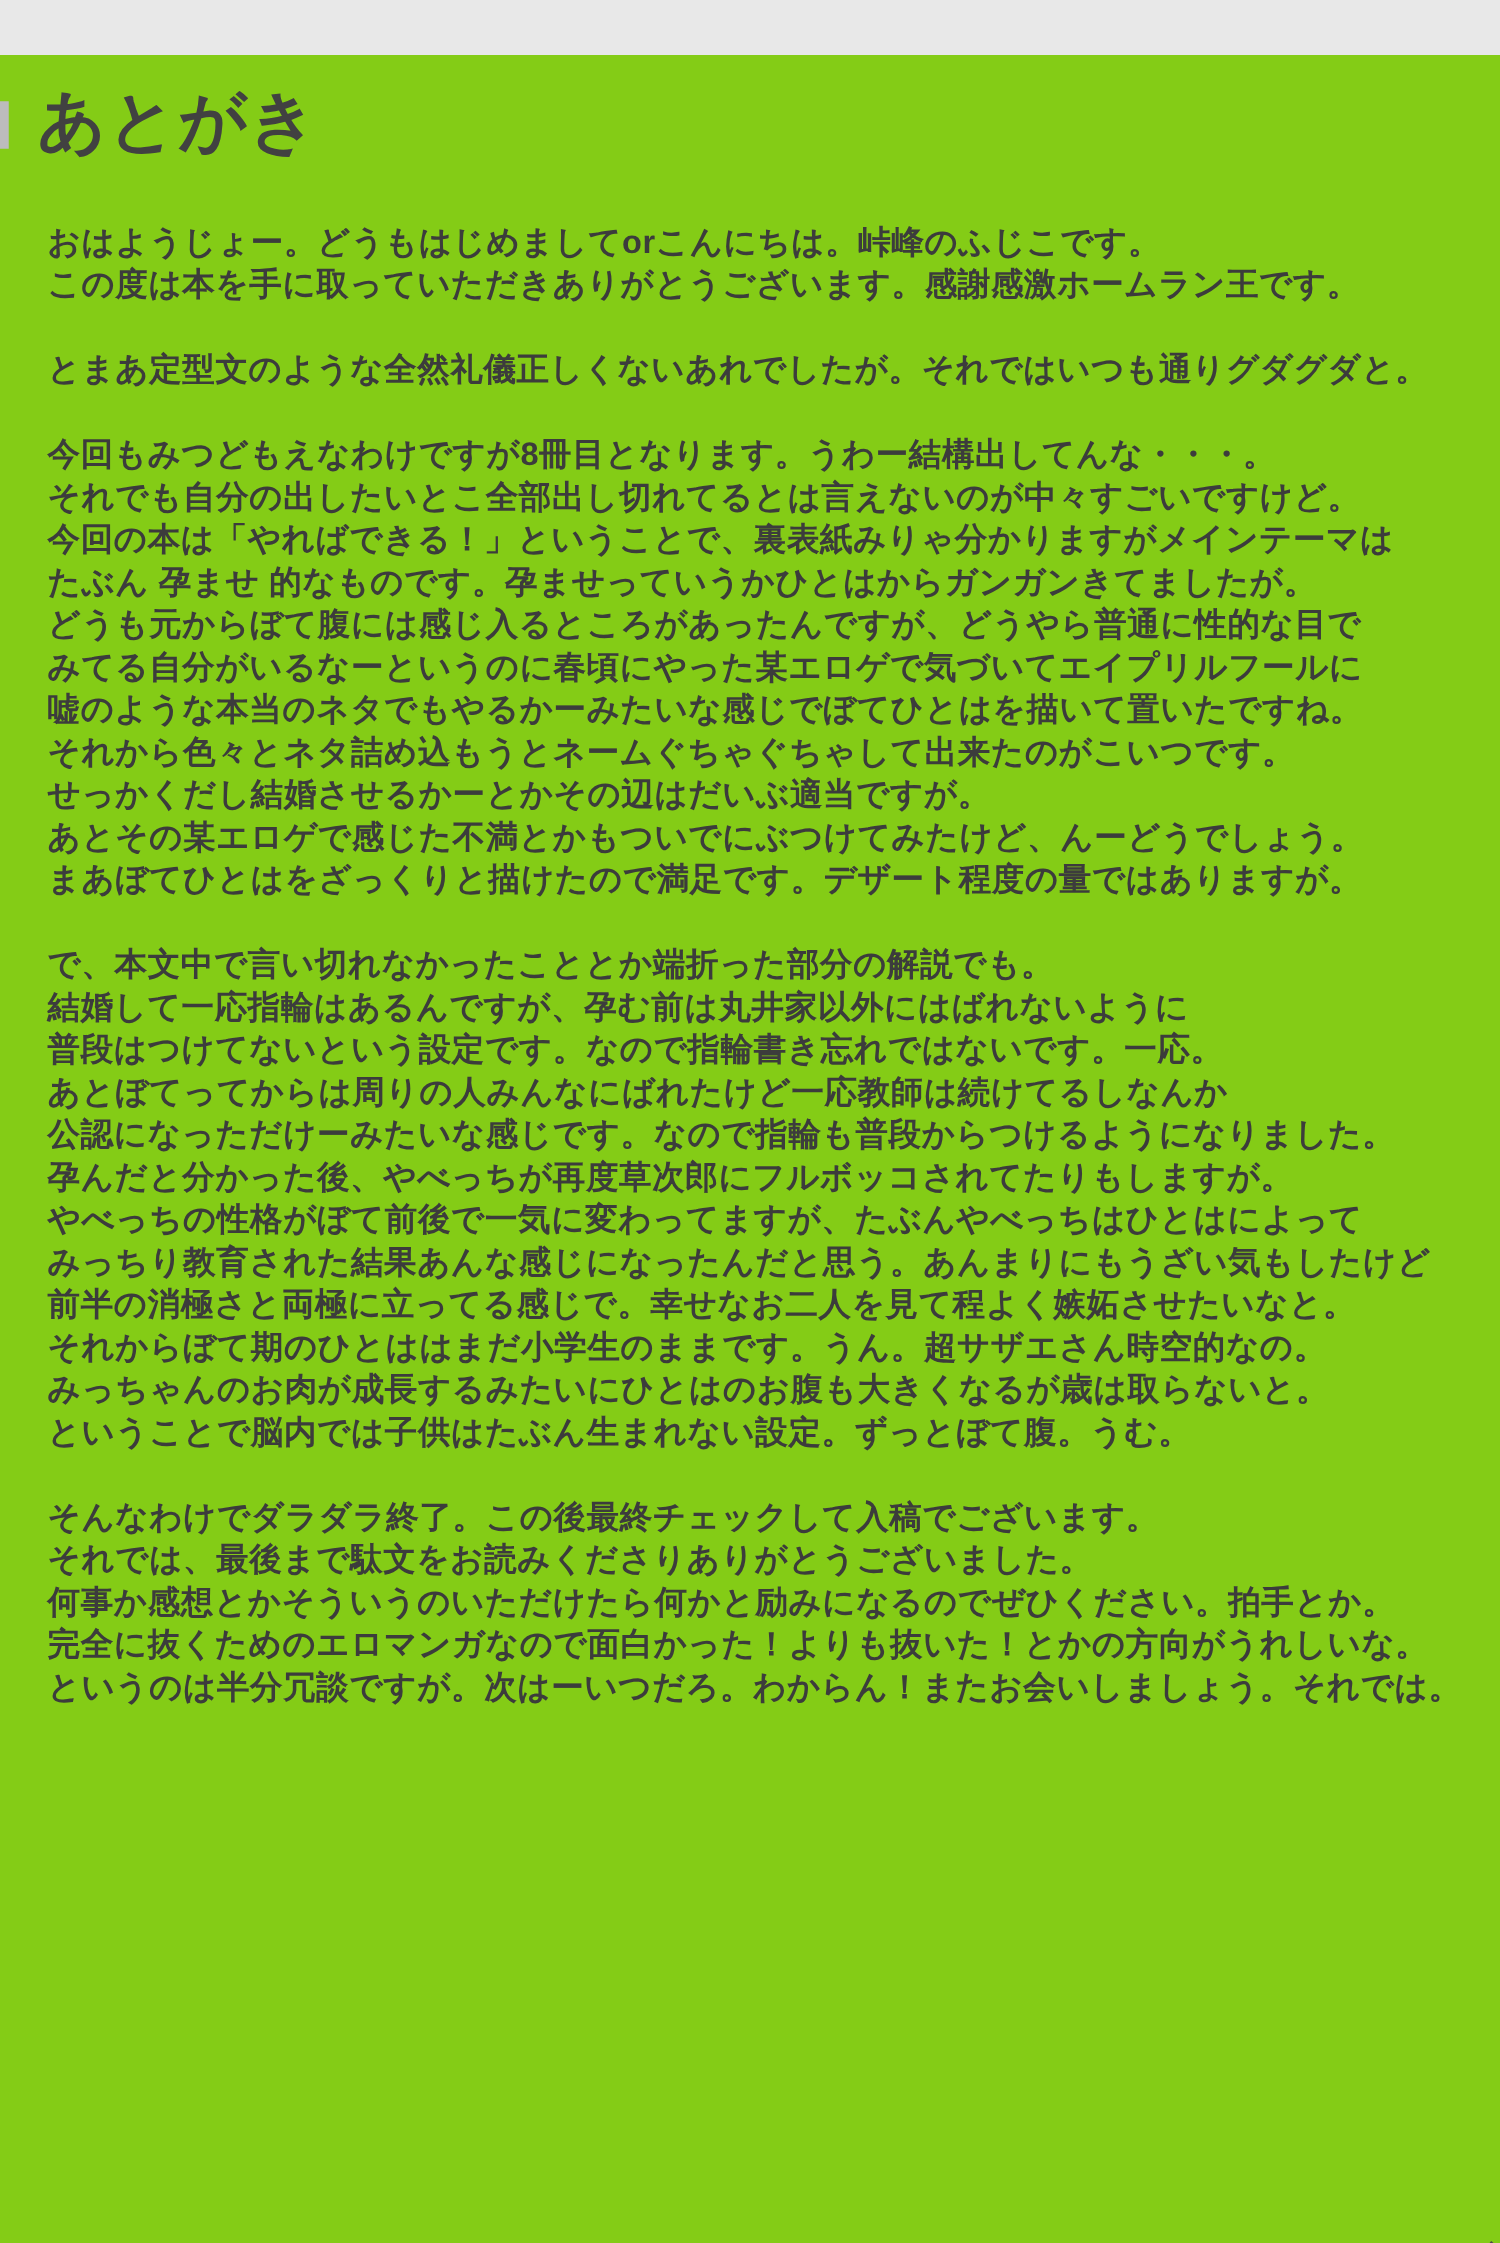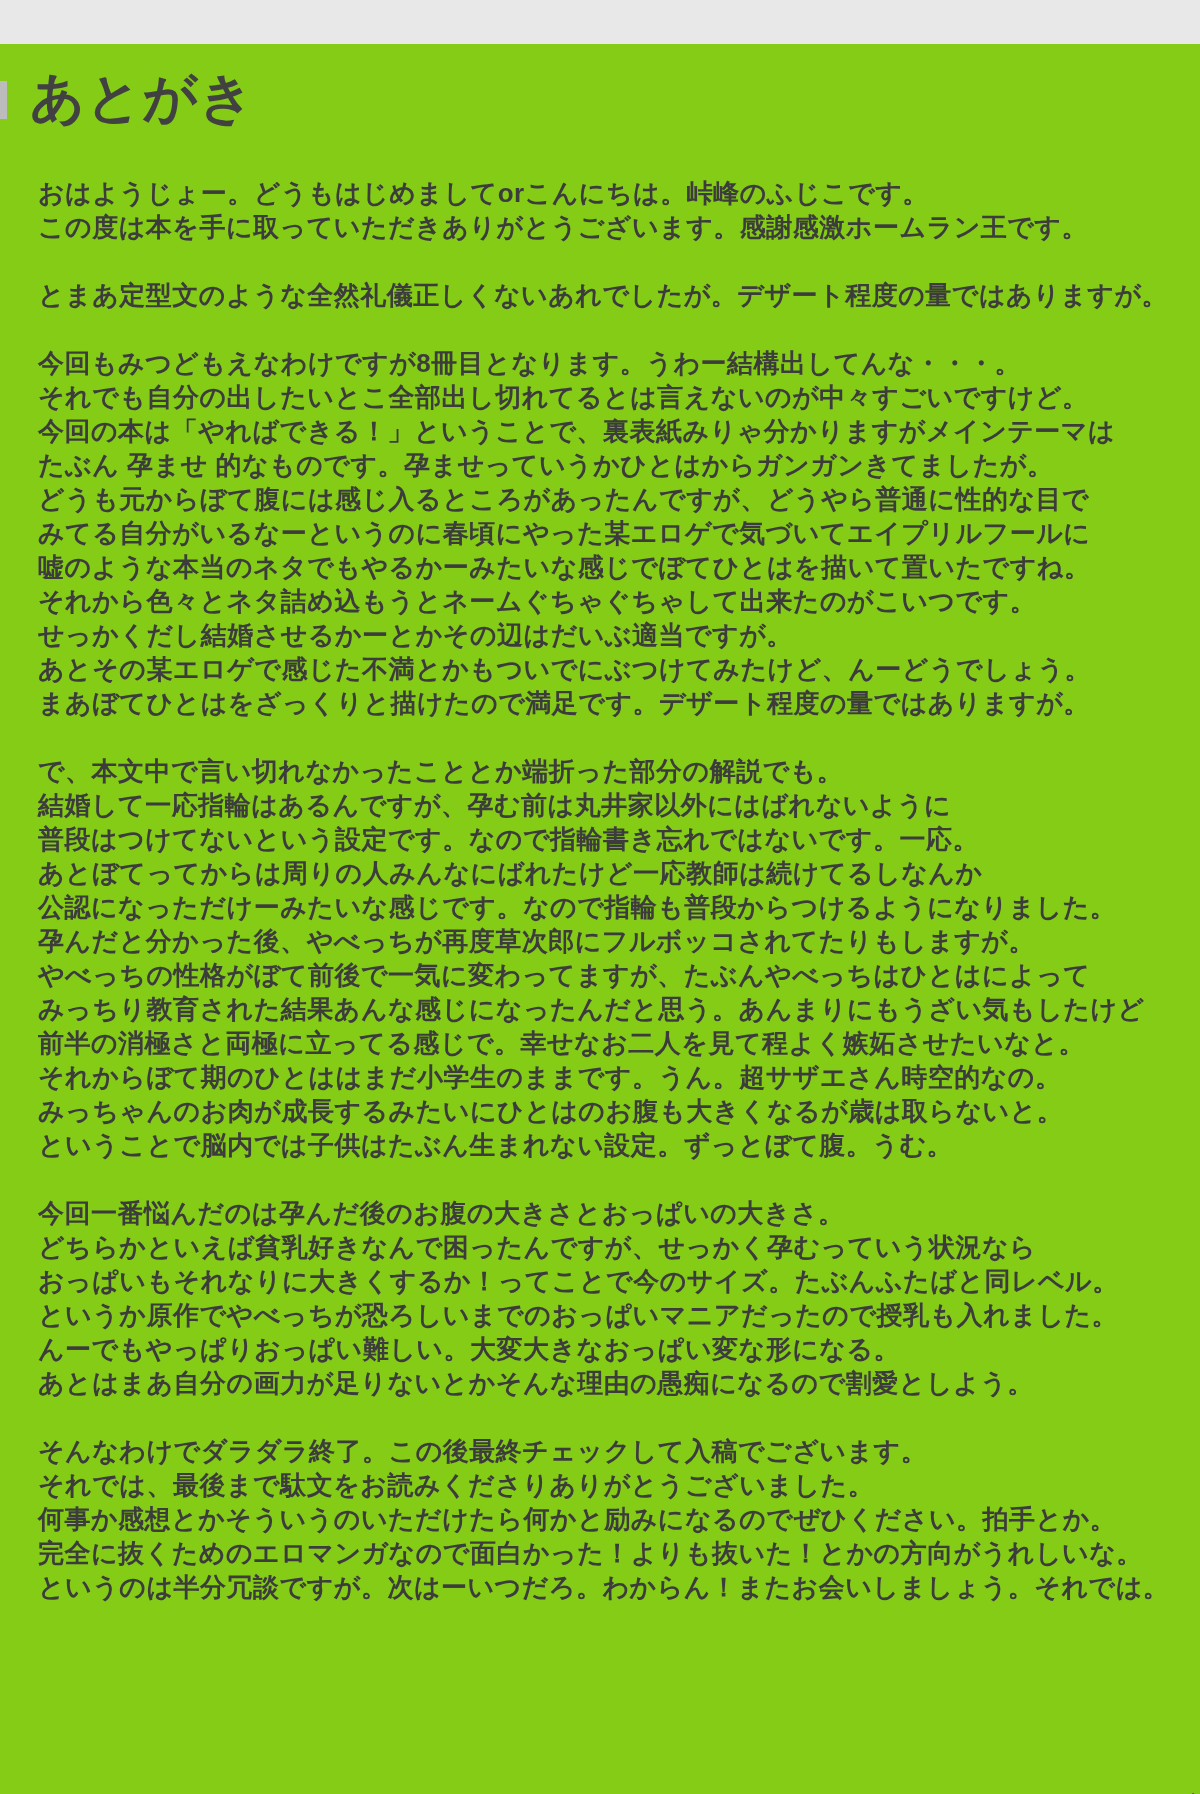--- a/index.html
+++ b/index.html
@@ -71,23 +71,22 @@
 </head>
 <body>
 
 <div class="page" style="background: #84cc16; color: rgb(60, 60, 60); margin-top: 44px;">
   <div class="scan-strip"></div>
 
   <h1 class="title">あとがき</h1>
 
   <div class="body-text">
     <p>おはようじょー。どうもはじめましてorこんにちは。峠峰のふじこです。<br>この度は本を手に取っていただきありがとうございます。感謝感激ホームラン王です。</p>
-    <p>とまあ定型文のような全然礼儀正しくないあれでしたが。デザート程度の量ではありますが。</p>
+    <p>とまあ定型文のような全然礼儀正しくないあれでしたが。それではいつも通りグダグダと。</p>
     <p>今回もみつどもえなわけですが8冊目となります。うわー結構出してんな・・・。<br>それでも自分の出したいとこ全部出し切れてるとは言えないのが中々すごいですけど。<br>今回の本は「やればできる！」ということで、裏表紙みりゃ分かりますがメインテーマは<br>たぶん 孕ませ 的なものです。孕ませっていうかひとはからガンガンきてましたが。<br>どうも元からぼて腹には感じ入るところがあったんですが、どうやら普通に性的な目で<br>みてる自分がいるなーというのに春頃にやった某エロゲで気づいてエイプリルフールに<br>嘘のような本当のネタでもやるかーみたいな感じでぼてひとはを描いて置いたですね。<br>それから色々とネタ詰め込もうとネームぐちゃぐちゃして出来たのがこいつです。<br>せっかくだし結婚させるかーとかその辺はだいぶ適当ですが。<br>あとその某エロゲで感じた不満とかもついでにぶつけてみたけど、んーどうでしょう。<br>まあぼてひとはをざっくりと描けたので満足です。デザート程度の量ではありますが。</p>
     <p>で、本文中で言い切れなかったこととか端折った部分の解説でも。<br>結婚して一応指輪はあるんですが、孕む前は丸井家以外にはばれないように<br>普段はつけてないという設定です。なので指輪書き忘れではないです。一応。<br>あとぼてってからは周りの人みんなにばれたけど一応教師は続けてるしなんか<br>公認になっただけーみたいな感じです。なので指輪も普段からつけるようになりました。<br>孕んだと分かった後、やべっちが再度草次郎にフルボッコされてたりもしますが。<br>やべっちの性格がぼて前後で一気に変わってますが、たぶんやべっちはひとはによって<br>みっちり教育された結果あんな感じになったんだと思う。あんまりにもうざい気もしたけど<br>前半の消極さと両極に立ってる感じで。幸せなお二人を見て程よく嫉妬させたいなと。<br>それからぼて期のひとははまだ小学生のままです。うん。超サザエさん時空的なの。<br>みっちゃんのお肉が成長するみたいにひとはのお腹も大きくなるが歳は取らないと。<br>ということで脳内では子供はたぶん生まれない設定。ずっとぼて腹。うむ。</p>
-    <p>今回一番悩んだのは孕んだ後のお腹の大きさとおっぱいの大きさ。<br>どちらかといえば貧乳好きなんで困ったんですが、せっかく孕むっていう状況なら<br>おっぱいもそれなりに大きくするか！ってことで今のサイズ。たぶんふたばと同レベル。<br>というか原作でやべっちが恐ろしいまでのおっぱいマニアだったので授乳も入れました。<br>んーでもやっぱりおっぱい難しい。大変大きなおっぱい変な形になる。<br>あとはまあ自分の画力が足りないとかそんな理由の愚痴になるので割愛としよう。</p>
     <p>そんなわけでダラダラ終了。この後最終チェックして入稿でございます。<br>それでは、最後まで駄文をお読みくださりありがとうございました。<br>何事か感想とかそういうのいただけたら何かと励みになるのでぜひください。拍手とか。<br>完全に抜くためのエロマンガなので面白かった！よりも抜いた！とかの方向がうれしいな。<br>というのは半分冗談ですが。次はーいつだろ。わからん！またお会いしましょう。それでは。</p>
   </div>
 
   <div class="signature">2009年8月　峠峰　ふじこ</div>
 
   <div class="corner-mark"></div>
 </div>
 
 </body></html>

